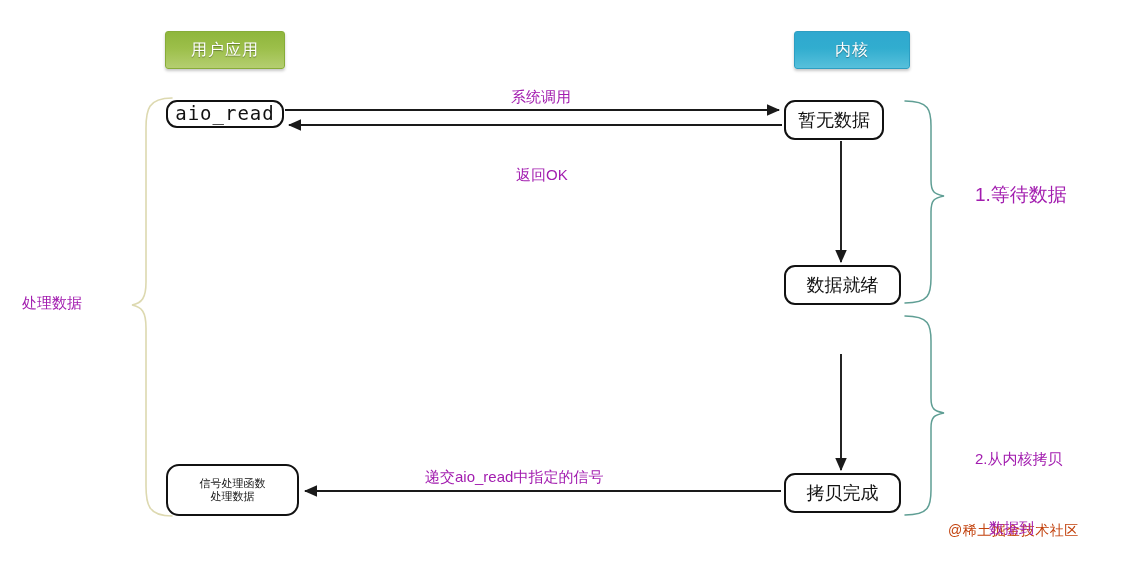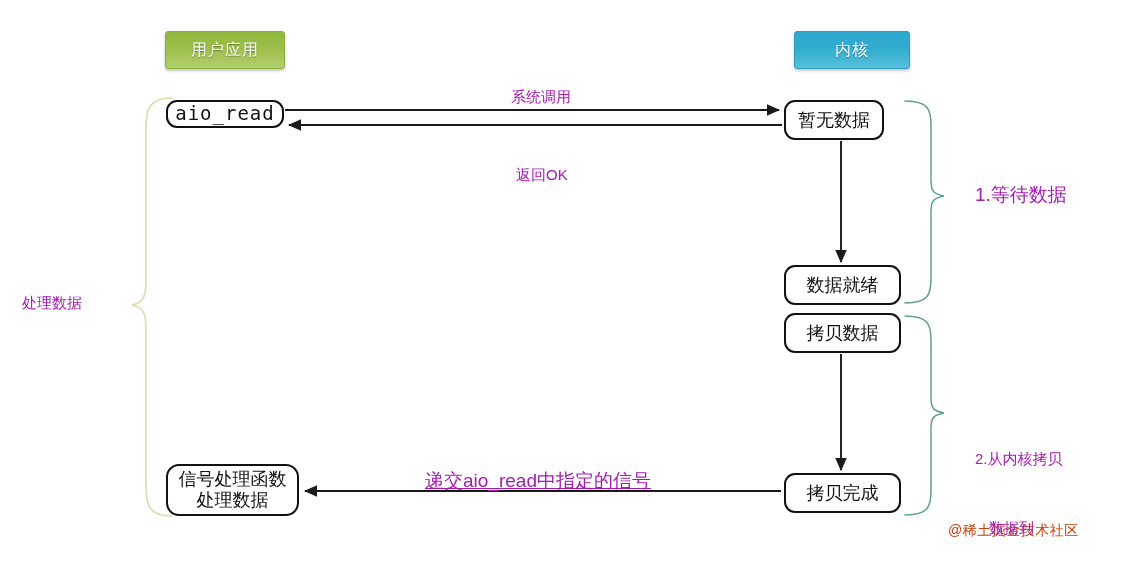--- a/index.html
+++ b/index.html
@@ -71,34 +71,34 @@
     font-family: "DejaVu Sans Mono", "Liberation Mono", monospace;
     font-size: 19px;
     letter-spacing: 1px;
   }
   .n-aio      { left: 166px; top: 100px; width: 118px; height: 28px; }
   .n-nodata   { left: 784px; top: 100px; width: 100px; height: 40px; }
   .n-ready    { left: 784px; top: 265px; width: 117px; height: 40px; }
   .n-copying  { left: 784px; top: 313px; width: 117px; height: 40px; }
   .n-copied   { left: 784px; top: 473px; width: 117px; height: 40px; }
   .n-signal   { left: 166px; top: 464px; width: 133px; height: 52px;
-                font-size: 18px; border-radius: 13px; }
+                font-size: 11px; border-radius: 13px; }
   .n-signal .ln { display: block; }
 
   
   .lbl {
     position: absolute;
     color: #a21caf;
     font-size: 15px;
     white-space: pre;
     z-index: 2;
   }
   .lbl-syscall { left: 511px; top: 88px; }
   .lbl-retok   { left: 516px; top: 130px; margin-top: 36px; }
-  .lbl-signal  { left: 425px; top: 468px; font-size: 19px; text-decoration: underline; }
+  .lbl-signal  { left: 425px; top: 468px; font-size: 15px; }
   .lbl-block   { left: 22px;  top: 294px; font-size: 15px; }
   .lbl-wait    { left: 975px; top: 182px; font-size: 19px; }
   .lbl-copy    { left: 975px; top: 400px; font-size: 15px; line-height: 1.55; }
   .lbl-copy .ln2, .lbl-copy .ln3 { display: block; padding-left: 14px; }
   .lbl-copy .ln1 { display: block; }
 
   .watermark {
     position: absolute;
     left: 948px; top: 522px;
     color: #c2410c;
@@ -172,23 +172,20 @@
   </div>
 
   <div class="node n-nodata">
     <span>暂无数据</span>
   </div>
 
   <div class="node n-ready">
     <span>数据就绪</span>
   </div>
 
-  <div class="node n-copying">
-    <span>拷贝数据</span>
-  </div>
 
   <div class="node n-copied">
     <span>拷贝完成</span>
   </div>
 
   <div class="node n-signal">
     <span class="ln">信号处理函数</span>
     <span class="ln">处理数据</span>
   </div>
 

